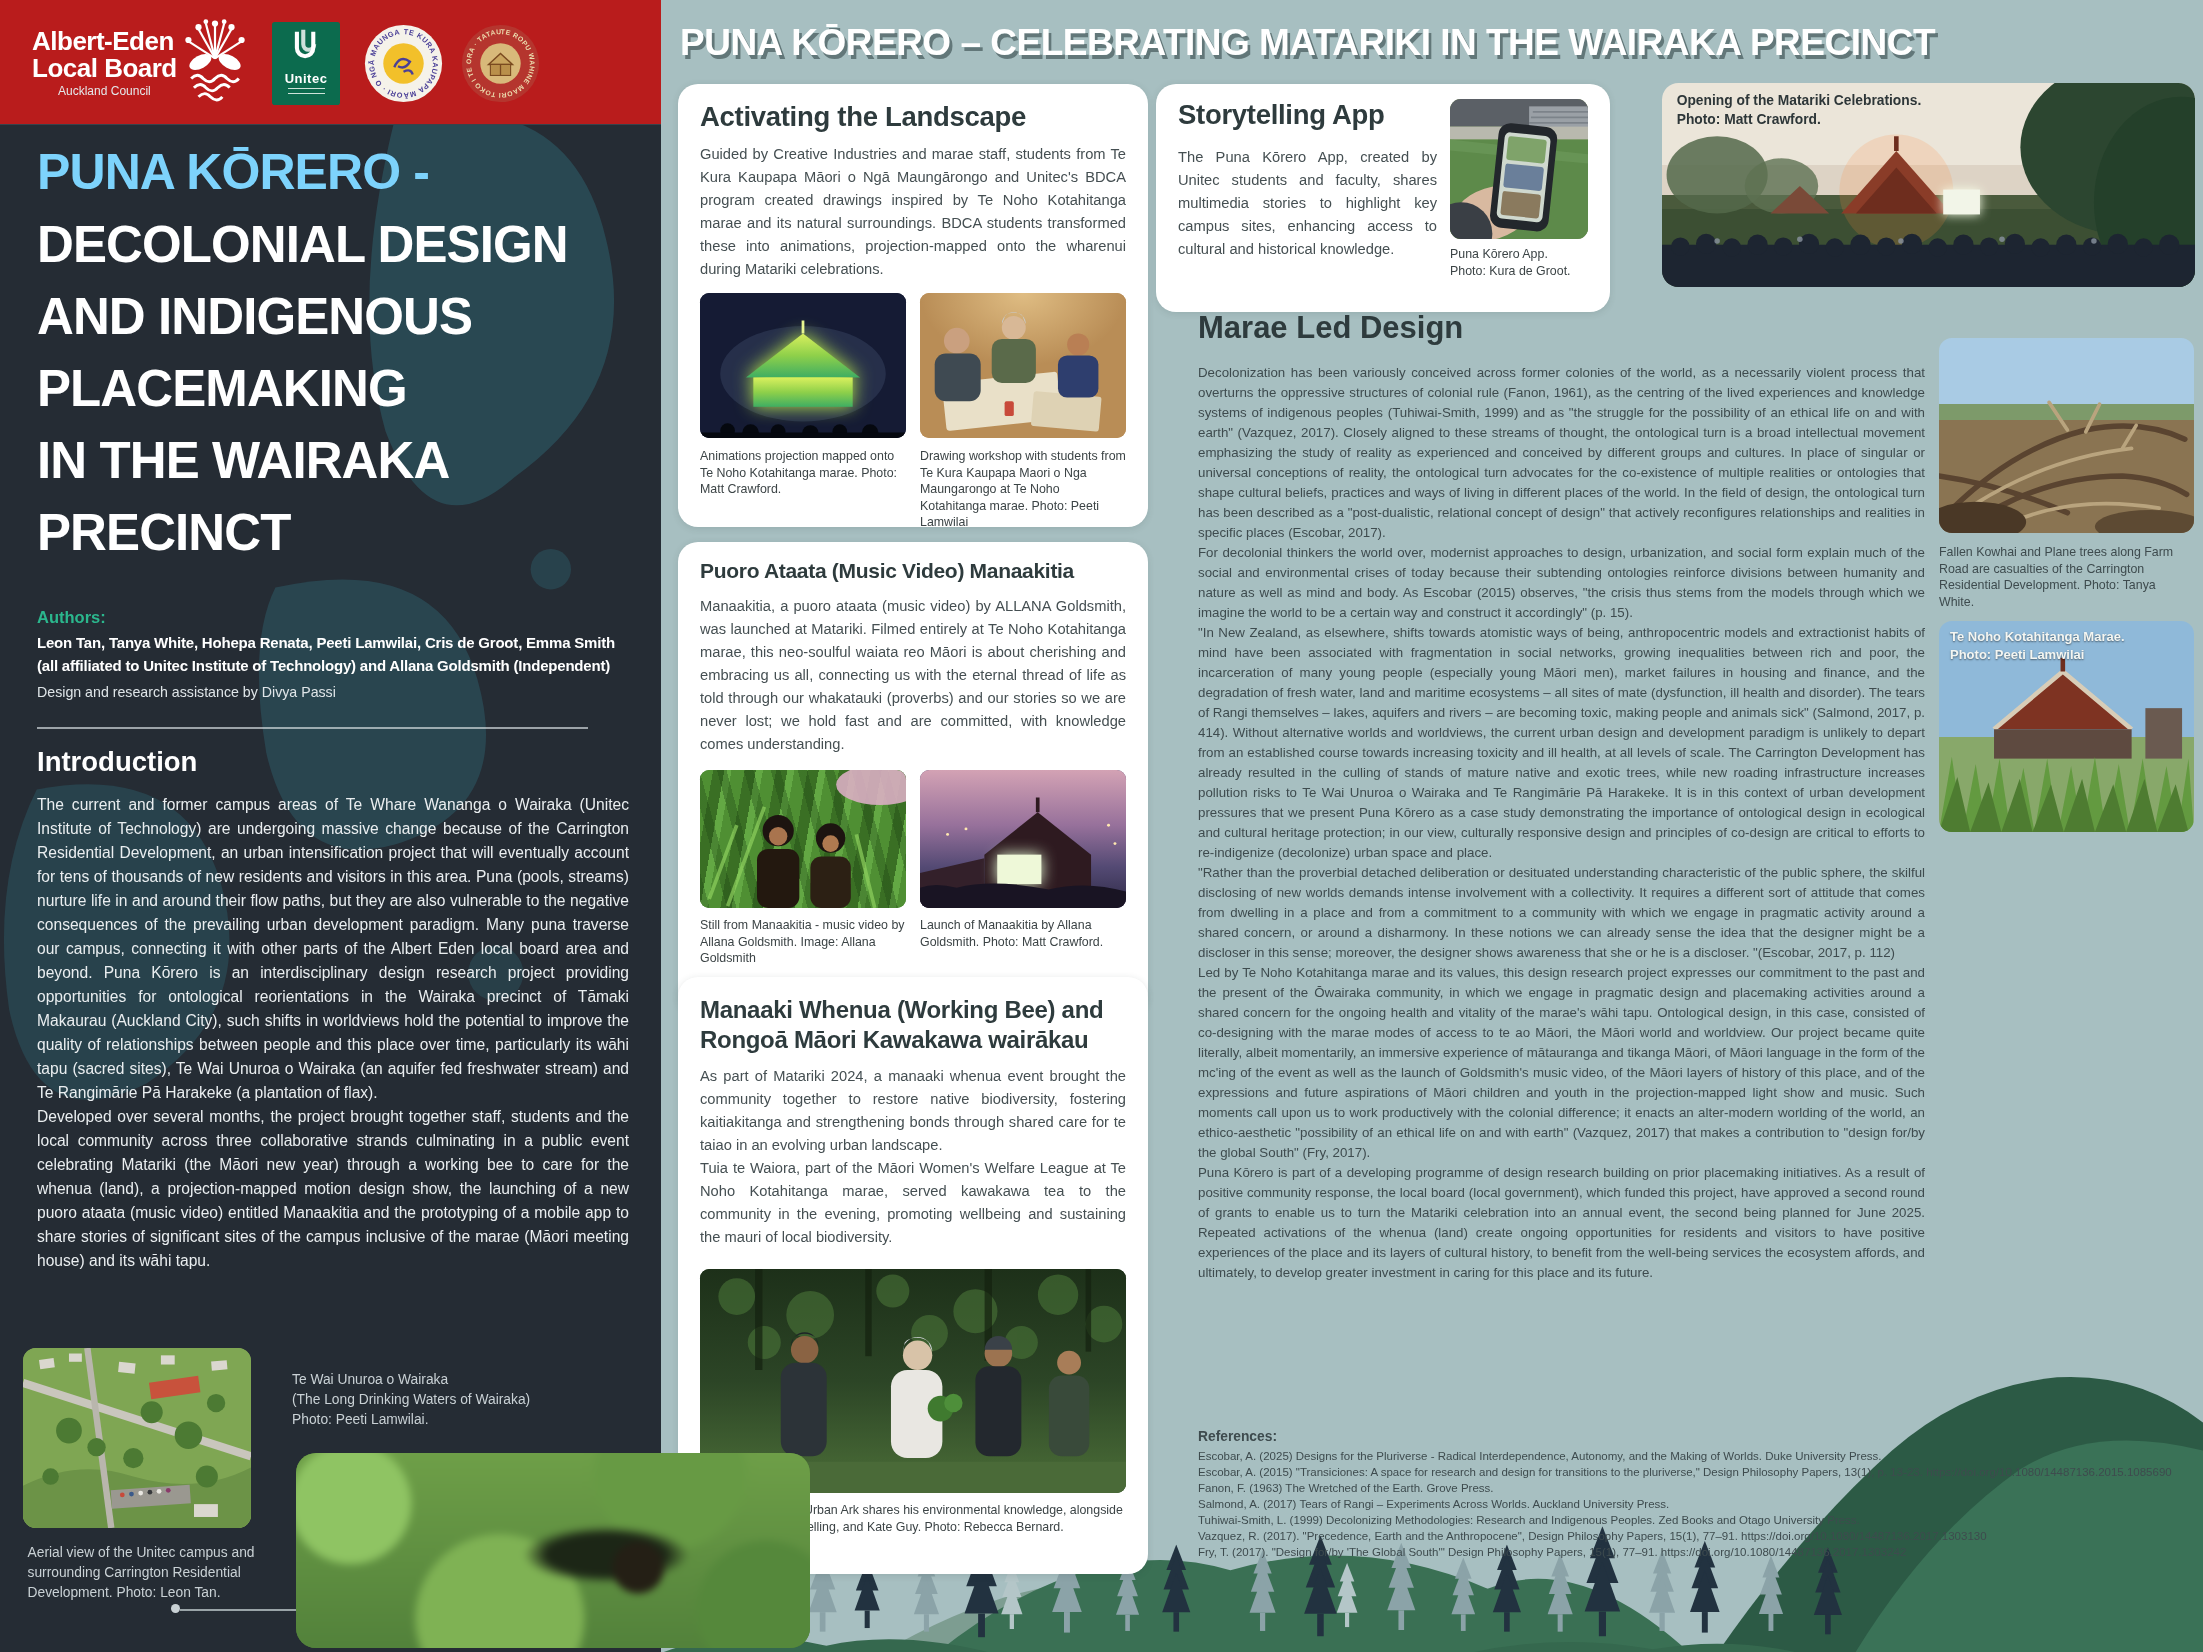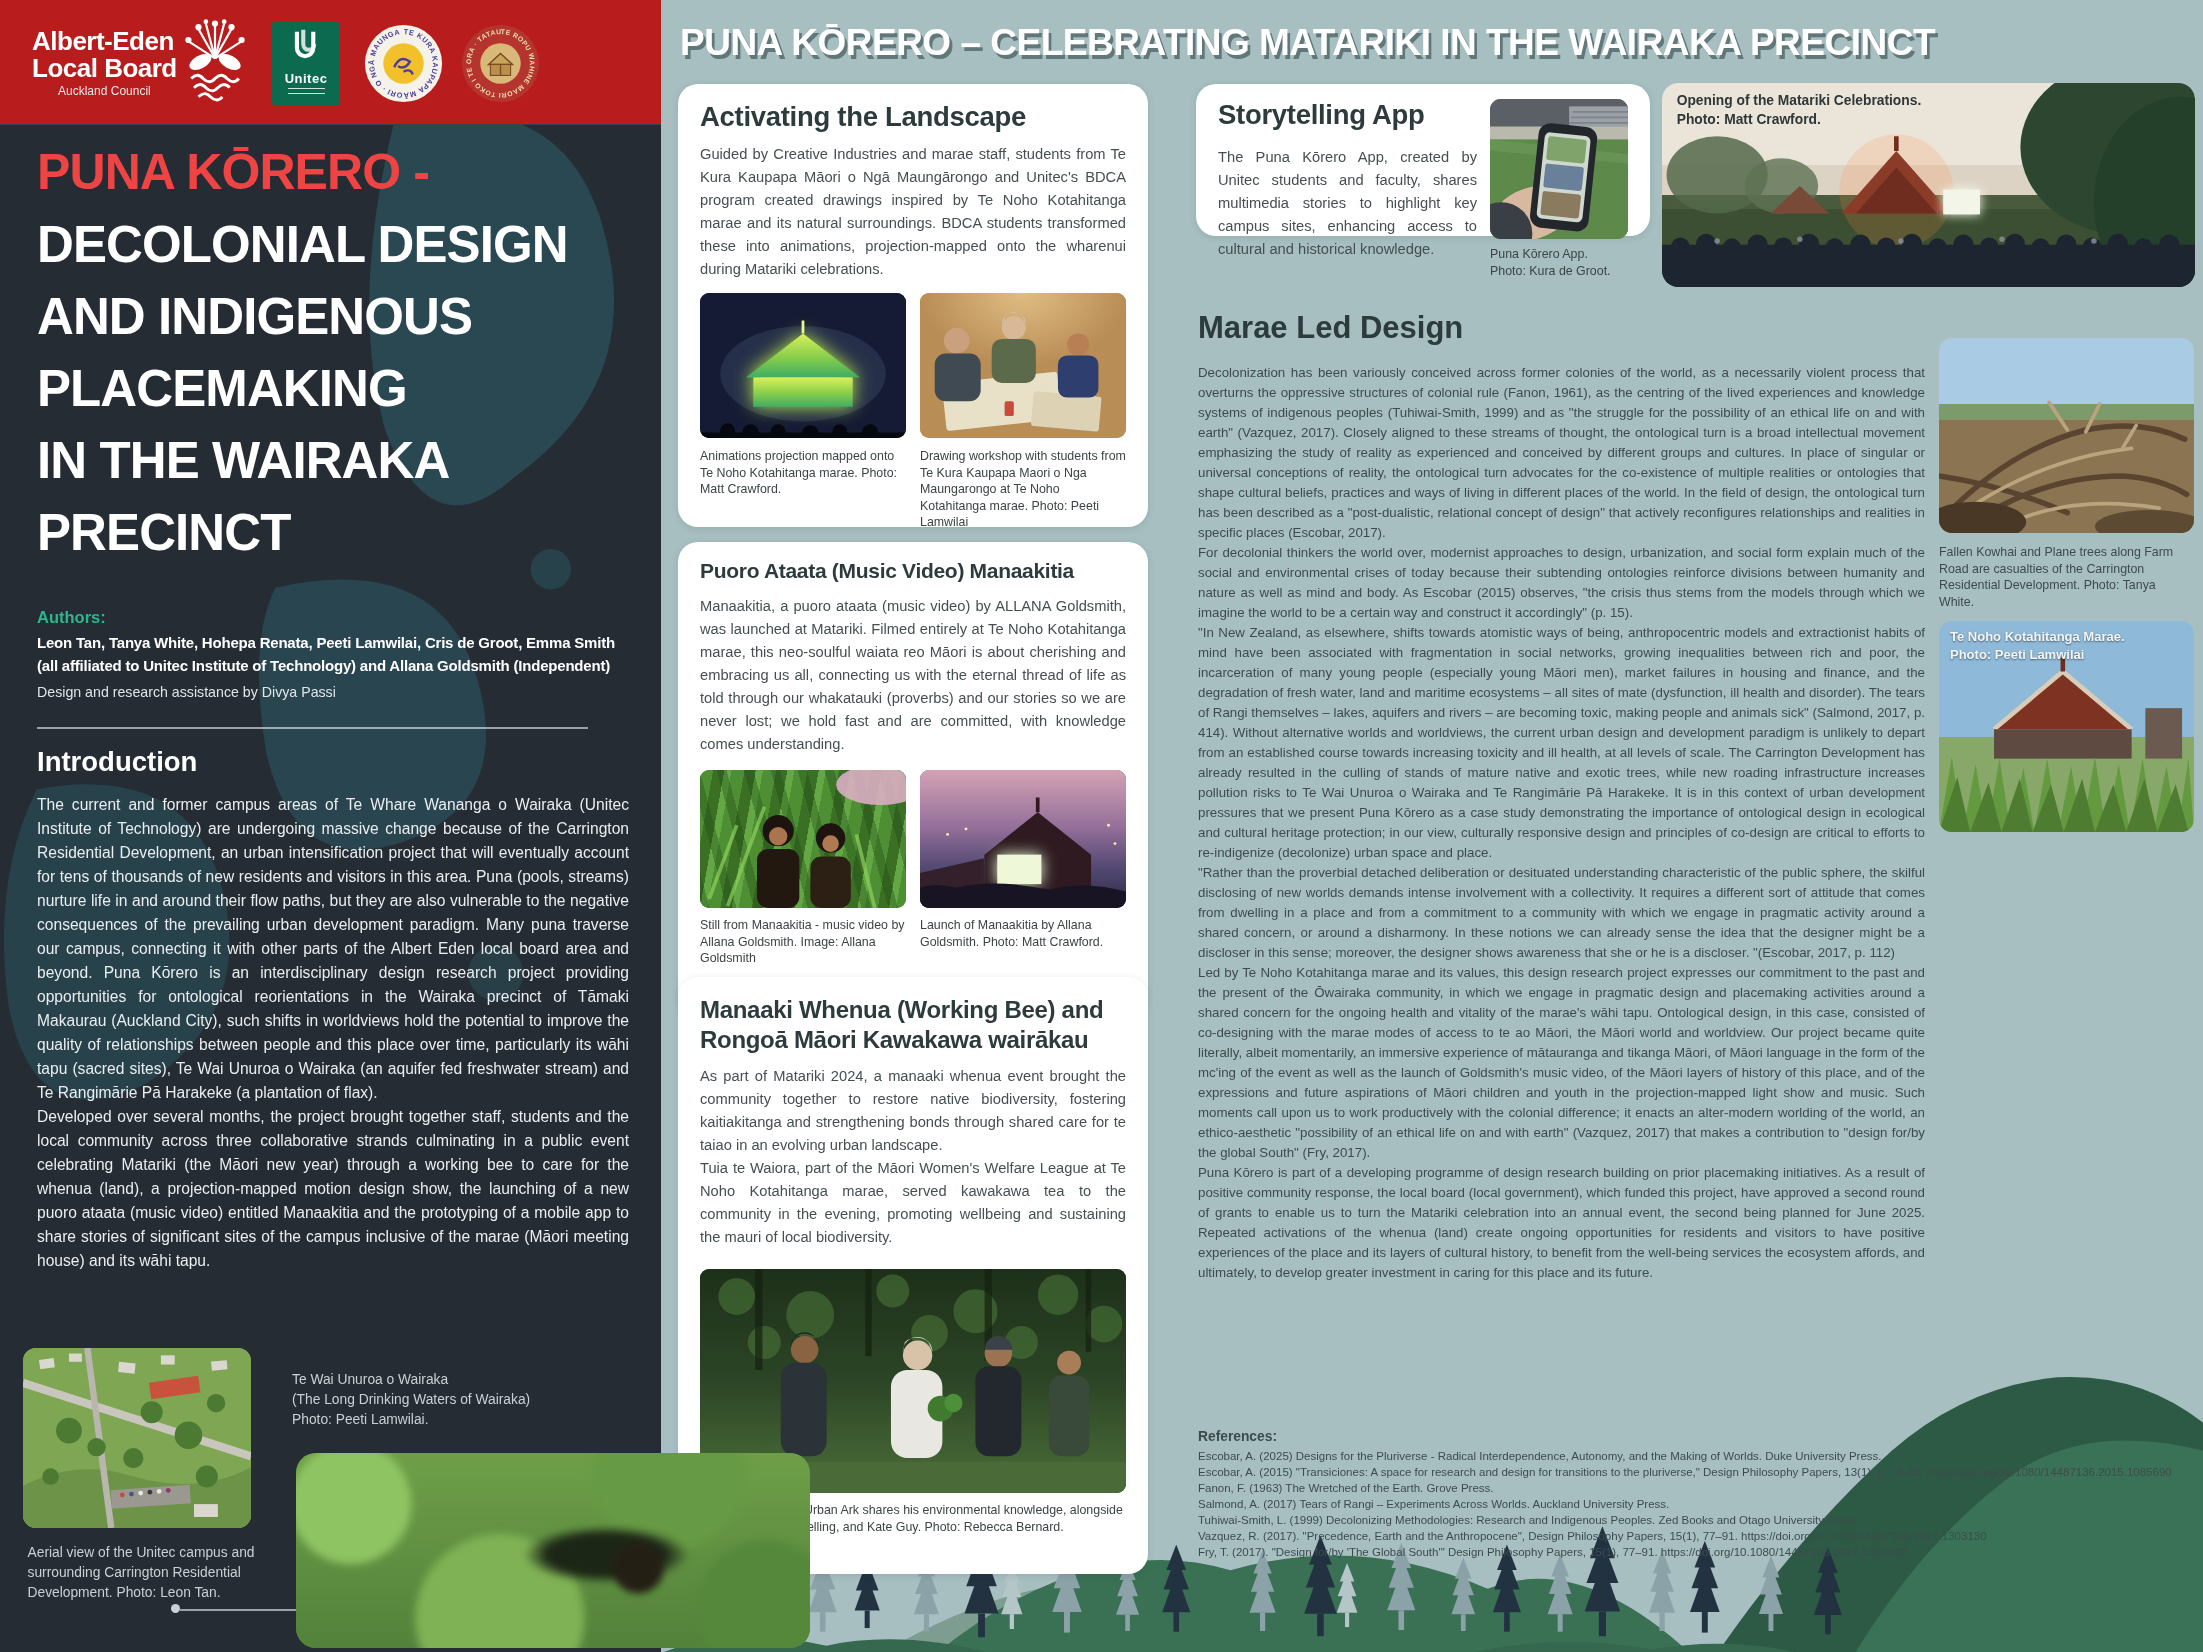--- a/index.html
+++ b/index.html
@@ -17,21 +17,21 @@
   .ae-flower { position:absolute; left:182px; top:18.4px; }
   .unitec { position:absolute; left:272px; top:22px; width:68px; height:83px; background:#0c6b4e; border-radius:2.8px; text-align:center; }
   .unitec-u { margin-top:5.5px; }
   .unitec-label { color:#fff; font-size:13px; font-weight:bold; letter-spacing:0.5px; }
   .unitec-bars { width:37px; height:5.5px; margin:2.8px auto 0; border-top:0.9px solid #cfe4da; border-bottom:0.9px solid #cfe4da; }
   .badge { position:absolute; top:24px; }
   .badge-yellow { left:364px; }
   .badge-red { left:461px; }
 
   .title-block { position:absolute; left:37px; top:136px; width:597px; }
-  .title-accent { font-size:50px; font-weight:800; color:#ef4444; letter-spacing:-0.9px; line-height:73px; }
+  .title-accent { font-size:50px; font-weight:800; color:#7dd3fc; letter-spacing:-0.9px; line-height:73px; }
   .title-line { font-size:51px; font-weight:800; color:#ffffff; letter-spacing:-0.9px; line-height:72px; }
 
   .authors-block { position:absolute; left:37px; top:608px; width:597px; }
   .authors-label { color:#2bb78d; font-size:16.5px; font-weight:bold; margin-bottom:3.7px; }
   .authors-line { color:#fff; font-size:15px; font-weight:bold; line-height:23px; letter-spacing:-0.2px; }
   .authors-assist { color:#dfe5e8; font-size:14.2px; margin-top:7.3px; }
 
   .divider { position:absolute; left:37px; top:727px; width:551px; height:1.8px; background:rgba(220,228,230,0.65); }
 
   .intro-heading { position:absolute; left:37px; top:746px; color:#fff; font-size:27.5px; font-weight:bold; }
@@ -80,21 +80,21 @@
   .c2-ph-b { left:242px; top:228px; width:206px; height:138px; border-radius:9.2px; background:#544a74; }
   .c2-cap-a { position:absolute; left:22px; top:375px; width:206px; }
   .c2-cap-b { position:absolute; left:242px; top:375px; width:206px; }
 
   .card3 { left:678px; top:977px; width:470px; height:597px; }
   .card3 .card-h { position:absolute; left:22px; top:18.4px; font-size:24px; line-height:30px; }
   .card3 .card-body { position:absolute; left:22px; top:88px; width:426px; }
   .c3-ph { left:22px; top:292px; width:426px; height:224px; border-radius:9.2px; background:#2c4526; }
   .c3-cap { position:absolute; left:22px; top:525px; width:426px; }
 
-  .story-card { left:1196px; top:84px; width:454px; height:152px;text-decoration:underline; }
+  .story-card { left:1156px; top:84px; width:454px; height:228px;text-decoration:underline; }
   .story-card .card-h { position:absolute; left:22px; top:14.7px; font-size:27.5px; }
   .story-card .card-body { position:absolute; left:22px; top:62px; width:259px; }
   .ph-phone { left:294px; top:14.7px; width:138px; height:140px; border-radius:11px; background:#6f7a6e; }
   .story-cap { position:absolute; left:294px; top:162px; width:147px; }
 
   .ph-matariki { left:1662px; top:83px; width:533px; height:204px; border-radius:16.5px; z-index:4;
     background:linear-gradient(#ebe5d9 0 40%, #ddd3c5 40% 55%, #4a5a3c 55% 62%, #3c4f33 62% 100%); }
   .matariki-cap { position:absolute; left:14.7px; top:9.2px; color:#2d3638; font-size:13.8px; line-height:18.4px; font-weight:bold; }
 
   .marae-section { position:absolute; left:1198px; top:310px; width:727px; z-index:2; }

